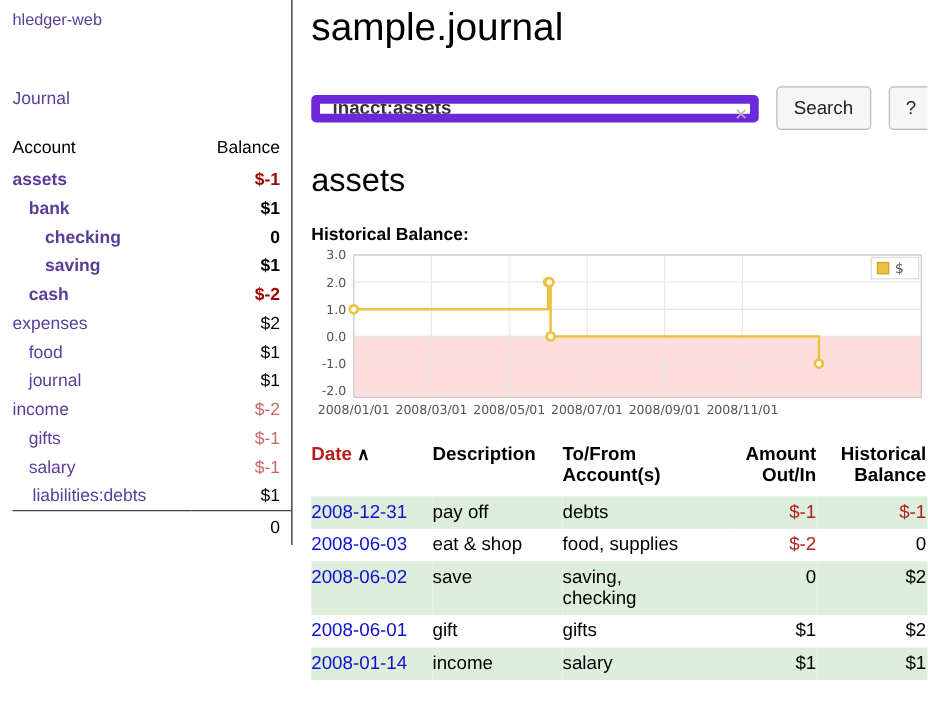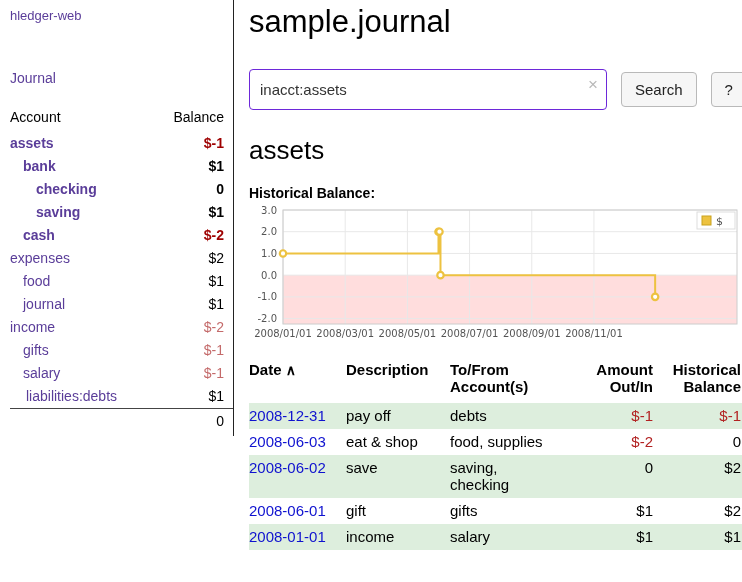--- a/index.html
+++ b/index.html
@@ -27,42 +27,42 @@
   .accounts tr.bold td.name a,.accounts tr.bold td.bal{font-weight:700;}
   .accounts td.bal.neg{color:var(--neg-soft);}
   .accounts tr.bold td.bal.neg{color:var(--neg-strong);}
   .accounts tfoot td{border-top:1px solid #444;padding:4px 0;}
 
   
   .main{flex:1;padding:2px 6px 0 15px;}
   h1{font-size:31px;font-weight:400;margin-top:2px;}
   .searchform{display:flex;align-items:center;gap:14px;margin-top:29px;}
   .searchbox{position:relative;width:358px;}
-  .searchbox input{width:100%;height:41px;border:1px solid #6d28d9;border-radius:4px;
-                   padding:0 30px 0 10px;font-size:15px;color:#333;font-family:inherit;}
+  .searchbox input{width:100%;height:22px;border:7px solid #6d28d9;border-radius:4px;
+                   padding:0 30px 0 10px;font-size:15px;color:#333;font-family:inherit;font-weight:bold;}
   .clear{position:absolute;right:9px;top:6px;color:#b9b9b9;font-size:17px;cursor:pointer;line-height:20px;}
   .btn{height:35px;padding:0 13px;font-size:15px;color:#222;background:#f6f6f6;
        border:1px solid #b9b9b9;border-radius:4px;font-family:inherit;cursor:pointer;}
   h2{font-size:26px;font-weight:400;margin-top:25px;}
   .chart-heading{margin-top:19px;font-size:14px;font-weight:700;}
   .chart{margin-top:5px;}
   .chart svg{font-family:"DejaVu Sans",sans-serif;display:block;}
 
   
   .register{border-collapse:collapse;margin-top:13px;font-size:15px;width:494px;}
   .register th{text-align:left;vertical-align:top;padding:2px 0 8px;font-weight:700;}
   .register td{vertical-align:top;padding:4px 0 5px;}
   .register .date{width:97px;}
   .register .desc{width:104px;}
   .register .acct{width:137px;}
   .register .amt{width:66px;text-align:right;}
   .register .balc{width:90px;text-align:right;padding-right:2px;}
   .register th.amt,.register th.balc{text-align:right;}
   .register td.date a{color:var(--date-link);text-decoration:none;}
-  .register th.date a{color:#000000;text-decoration:none;}
+  .register th.date a{color:#b91c1c;text-decoration:none;}
   .register tr.stripe td{background:var(--stripe);}
   .register td.amt.neg,.register td.balc.neg{color:var(--neg-register);}
   .register td.acct{white-space:pre-line;margin-left:36px;}
   .caret{font-weight:700;font-size:14px;}
 </style>
 </head>
 <body>
 
 <div class="page">
 
@@ -239,21 +239,21 @@
 
   <tr>
     <td class="date"><a href="#">2008-06-01</a></td>
     <td class="desc">gift</td>
     <td class="acct">gifts</td>
     <td class="amt">$1</td>
     <td class="balc">$2</td>
   </tr>
 
   <tr class="stripe">
-    <td class="date"><a href="#">2008-01-01</a></td>
+    <td class="date"><a href="#">2008-01-14</a></td>
     <td class="desc">income</td>
     <td class="acct">salary</td>
     <td class="amt">$1</td>
     <td class="balc">$1</td>
   </tr>
 </tbody>
     </table>
   </main>
 </div>
 

